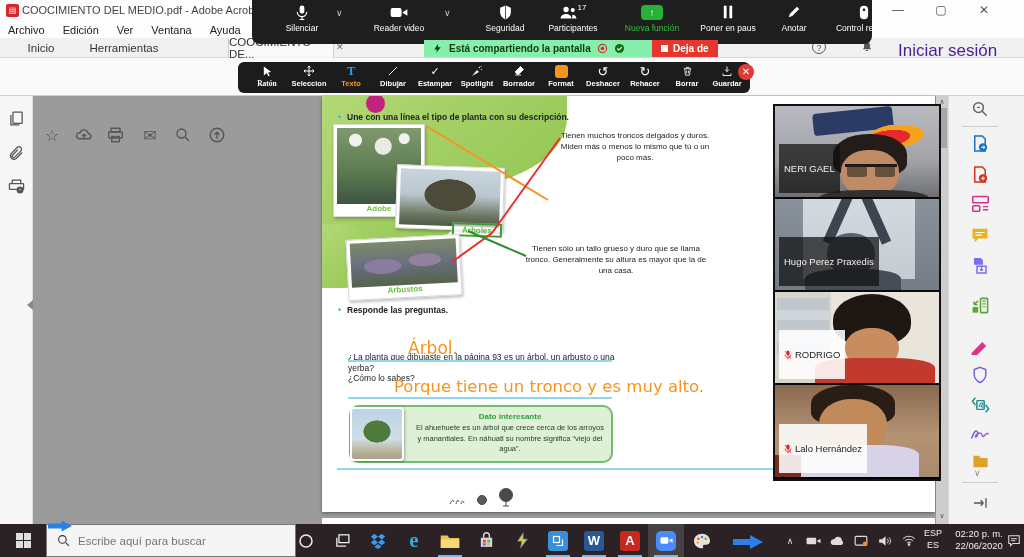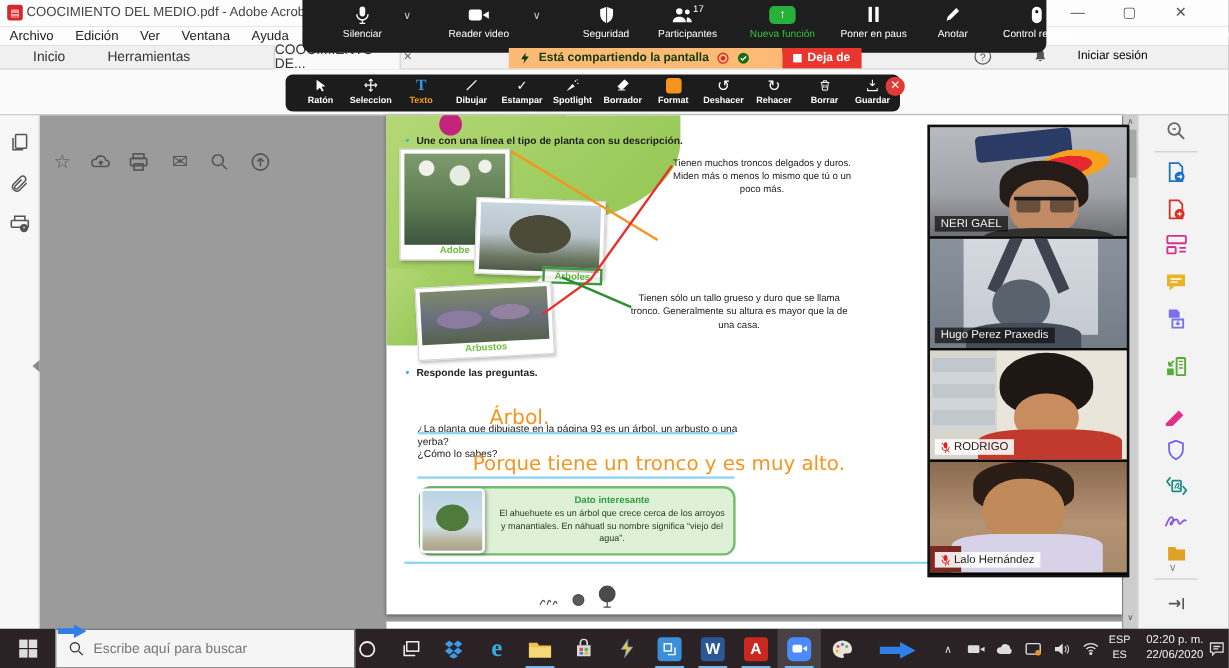--- a/index.html
+++ b/index.html
@@ -27,21 +27,21 @@
   .meetbar { left:252px; top:0; width:620px; height:44px; background:#1e1e1e; border-radius:0 0 8px 8px; z-index:40; }
   .meet-item { top:3px; color:#fff; text-align:center; }
   .meet-item .lbl { display:block; font-size:8.5px; margin-top:2px; color:#fff; white-space:nowrap; }
   .meet-item .lbl.green { color:#34c13b; }
   .meet-ic { height:18px; display:flex; align-items:center; justify-content:center; color:#fff; }
   .chev { color:#ccc; font-size:9px; top:8px; }
   .badge { color:#fff; font-size:8px; }
 
   
   .sharebanner { left:424px; top:40px; height:17px; z-index:41; display:flex; }
-  .share-green { background:#fdba74; display:flex; align-items:center; gap:6px; padding:0 8px; width:228px; }
+  .share-green { background:#86efac; display:flex; align-items:center; gap:6px; padding:0 8px; width:228px; }
   .share-green .txt { font-size:10px; font-weight:bold; color:#103a10; white-space:nowrap; }
   .share-red { background:#e8352e; display:flex; align-items:center; gap:5px; padding:0 9px; }
   .share-red .txt { font-size:10px; font-weight:bold; color:#fff; white-space:nowrap; }
   .stop-sq { width:7px; height:7px; background:#fff; }
 
   
   .annbar { left:238px; top:62px; width:512px; height:31px; background:#1c1c1c; border-radius:6px; z-index:42; }
   .ann-item { top:2px; width:42px; color:#fff; text-align:center; }
   .ann-item .ic { height:14px; display:flex; align-items:center; justify-content:center; font-size:11px; }
   .ann-item .lbl { display:block; font-size:7.5px; font-weight:bold; margin-top:1px; white-space:nowrap; }
@@ -89,21 +89,21 @@
       radial-gradient(ellipse 22px 18px at 50% 45%, #4e7a3c 0 60%, rgba(0,0,0,0) 63%),
       linear-gradient(180deg,#bcd4e4 0%, #cfdde6 60%, #b9b39a 85%, #a8a18a 100%); box-shadow:1px 1px 3px rgba(0,0,0,.3); }
   .green-tag { border:2px solid #3a9a3a; color:#5ab53a; font-size:8px; font-weight:bold; text-align:center; background:rgba(255,255,255,.6); }
 
   
   .blob { background:linear-gradient(135deg,#b3d876 0%, #93c653 100%); }
 
   
   .videos { left:773px; top:104px; width:168px; height:377px; background:#000; border:2px solid #111; z-index:50; }
   .vid { position:relative; width:100%; overflow:hidden; border-bottom:2px solid #0a0a0a; }
-  .nametag { position:absolute; left:4px; bottom:4px; display:flex; align-items:flex-end; gap:3px; padding:1px 5px; font-size:9.5px;margin-top:25px; }
+  .nametag { position:absolute; left:4px; bottom:4px; display:flex; align-items:flex-end; gap:3px; padding:19px 5px; font-size:9.5px;margin-top:25px; }
   .nametag.dark { background:rgba(15,15,15,.72); color:#f0f0f0; }
   .nametag.light { background:rgba(255,255,255,.88); color:#222; }
   
   .v1 { height:93px; background:linear-gradient(180deg,#b9bac0 0%, #a2a3a8 60%, #6e6f73 100%); }
   .v1 .shelf { position:absolute; left:38px; top:4px; width:80px; height:22px; background:#2a3b66; border-radius:4px; transform:rotate(-6deg); }
   .v1 .flame { position:absolute; right:14px; top:18px; width:58px; height:24px; background:radial-gradient(ellipse at 35% 55%, #e8282f 0 42%, #f6a21c 43% 68%, rgba(0,0,0,0) 70%); border-radius:50%; transform:rotate(-8deg); }
   .v1 .hair { position:absolute; left:58px; top:28px; width:74px; height:42px; background:#241c18; border-radius:48% 48% 30% 30%; }
   .v1 .face { position:absolute; left:66px; top:44px; width:58px; height:46px; background:#c08a64; border-radius:46%; }
   .v1 .glasses { position:absolute; left:70px; top:58px; width:52px; height:12px; border-top:3px solid #1a1a1a; }
   .v1 .glasses:before, .v1 .glasses:after { content:""; position:absolute; top:-2px; width:20px; height:12px; background:rgba(30,30,30,.55); border-radius:3px; }
@@ -165,21 +165,21 @@
     <div class="abs tab" style="left:14px; width:54px;">Inicio</div>
     <div class="abs tab" style="left:76px; width:96px;">Herramientas</div>
     <div class="abs tab active" style="left:228px; width:106px;">COOCIMIENTO DE...</div>
     <div class="abs" style="left:336px; top:4px; font-size:9px; color:#666;">✕</div>
     <div class="abs" style="left:812px; top:2px; width:14px; height:14px; border:1px solid #555; border-radius:50%; font-size:9px; text-align:center; line-height:14px; color:#555;">?</div>
     <div class="abs" style="left:860px; top:2px; color:#555;">
       <svg width="14" height="14" viewBox="0 0 24 24" fill="currentColor">
           <path d="M12 3c-3 0-5 2.4-5 5.5V13l-2 3h14l-2-3V8.5C17 5.4 15 3 12 3zm-2 14a2 2 0 0 0 4 0z"></path>
         </svg>
     </div>
-    <div class="abs" style="left:898px; top:3px; font-size:10px; color:#000000;">Iniciar sesión</div>
+    <div class="abs" style="left:898px; top:3px; font-size:17px; color:#4c1d95;">Iniciar sesión</div>
   </div>
 
   <div class="abs toolrow">
     <div class="abs toolicon" style="left:10px;">
       <svg width="18" height="18" viewBox="0 0 24 24" fill="none" stroke="currentColor" stroke-width="1.8">
           <path d="M4 4h13l3 3v13H4z"></path>
           <rect x="8" y="4" width="8" height="5"></rect>
           <rect x="7" y="13" width="10" height="7"></rect>
         </svg>
     </div>
@@ -320,21 +320,21 @@
           <path d="M7 12l3.4 3.4L17 9" fill="none" stroke="#fff" stroke-width="2.4"></path>
         </svg>
     </div>
     <div class="share-red">
       <div class="stop-sq"></div>
       <span class="txt">Deja de</span>
     </div>
   </div>
 
   <div class="abs annbar">
-    <div class="abs ann-item" style="left:8px;">
+    <div class="abs ann-item" style="left:8px;font-family:Liberation Serif, serif;">
       <div class="ic">
           <svg width="11" height="12" viewBox="0 0 24 24" fill="#fff">
             <path d="M4 2l16 12-7 1 4 7-3 1.6-4-7-6 5z"></path>
           </svg>
         </div>
       <span class="lbl">Ratón</span>
     </div>
     <div class="abs ann-item" style="left:50px;">
       <div class="ic">
           <svg width="12" height="12" viewBox="0 0 24 24" fill="none" stroke="#fff" stroke-width="2">

